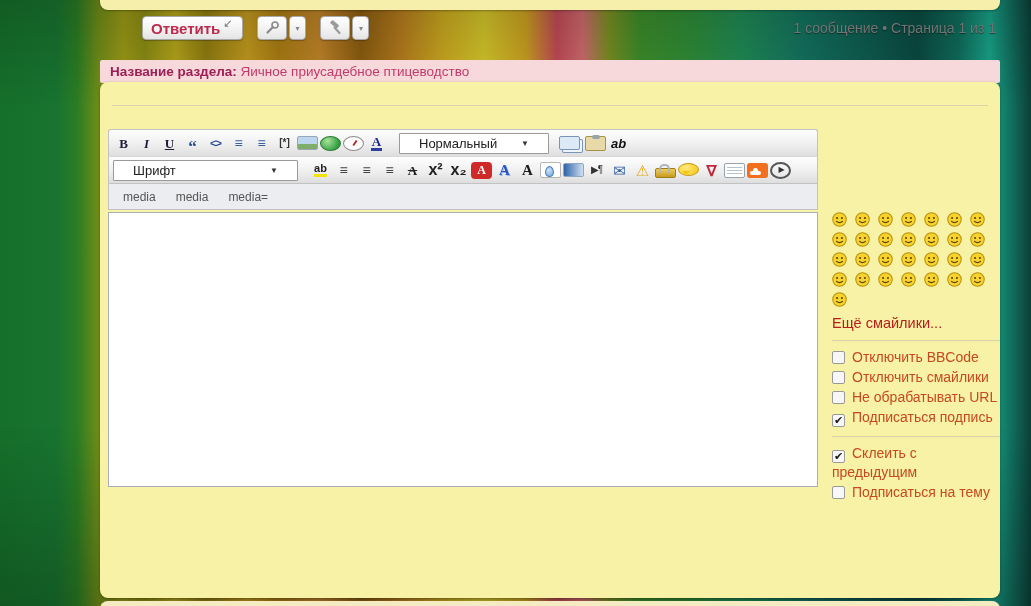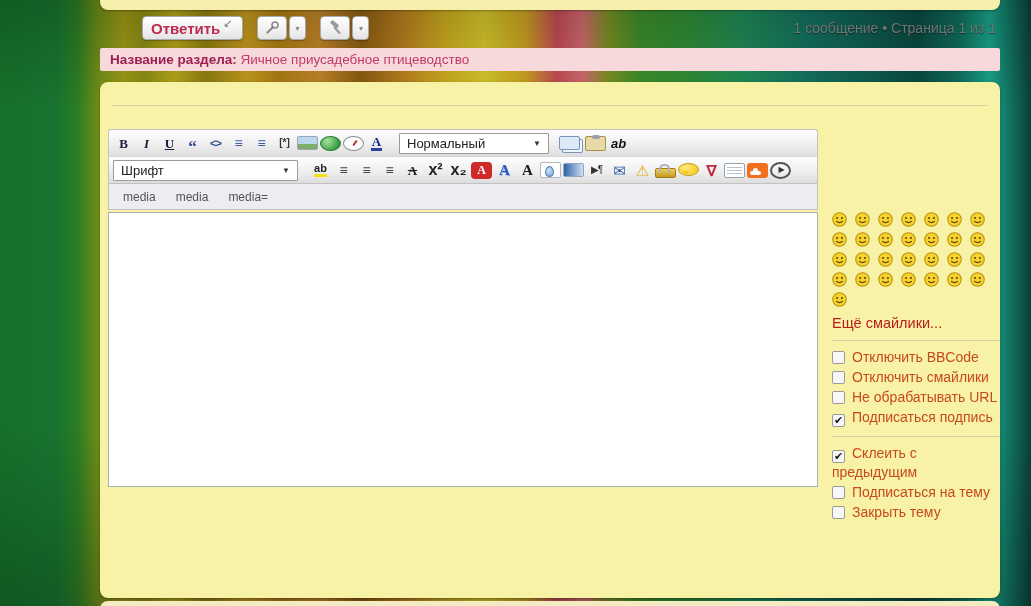--- a/index.html
+++ b/index.html
@@ -37,21 +37,21 @@
   .btn-reply { padding:0 9px 0 8px; font-size:15px; font-weight:bold; color:#bc2a4d;margin-left:40px; }
   .btn-reply .reply-arrow { font-size:11px; font-weight:normal; color:#777;
     margin-left:3px; transform:translateY(-5px); }
   .split { display:inline-flex; margin-left:10px; gap:2px; }
   .btn-ico { width:30px; justify-content:center; }
   .btn-arrow { width:17px; justify-content:center; font-size:8px; color:#888; }
   .page-info { position:absolute; right:2px; top:4px; font-size:14px;
     color:#737373; text-shadow:0 1px 1px rgba(0,0,0,.45); }
 
   
-  .section-bar { position:absolute; top:48px; left:0; right:0; height:23px;
+  .section-bar { position:absolute; top:60px; left:0; right:0; height:23px;
     background:#f7d8db; border-radius:2px; line-height:23px; padding-left:10px;
     font-size:13.5px; }
   .section-bar .lbl { font-weight:bold; color:#9e1f56; }
   .section-bar .val { color:#c23a6b; }
 
   
   .panel { position:absolute; top:82px; left:0; right:0; bottom:8px;
     background:#f8f2a6; border-radius:8px; box-shadow:0 1px 3px rgba(0,0,0,.35); }
   .panel-divider { position:absolute; top:23px; left:12px; right:12px;
     border-top:1px solid #d8d3ac; }
@@ -138,21 +138,21 @@
     height:8px;
     background:repeating-linear-gradient(180deg,#b9c2cc 0 1px,transparent 1px 3px); }
   .shape-cloud { width:17px; height:15px; border-radius:3px; background:#f26f1d; }
   .shape-cloud::after { content:""; position:absolute; left:3px; bottom:3px;
     width:11px; height:4px; background:#fff; border-radius:3px; }
   .shape-cloud::before { content:""; position:absolute; left:6px; bottom:5px;
     width:5px; height:5px; background:#fff; border-radius:50%; }
 
   .sel { display:inline-flex; align-items:center; justify-content:space-between;
     height:21px; background:#fff; border:1px solid #9a9a9a; border-radius:1px;
-    font-size:13px; color:#222; padding:0 7px; cursor:pointer; flex:0 0 auto; }
+    font-size:13px; color:#222; padding:0 19px; cursor:pointer; flex:0 0 auto; }
   .sel .car { font-size:8px; color:#333; margin-left:6px; }
   .sel-style { width:150px; margin-left:10px; margin-right:8px; }
   .sel-font { width:185px; margin-right:10px; }
 
   .msg-box { margin-top:2px; width:710px; height:275px; background:#fff;
     border:1px solid #a9afb6; resize:none; outline:none; font-size:13px;
     font-family:"Liberation Sans",sans-serif; }
 
   
   .right-col { position:absolute; left:732px; top:130px; width:168px; }
@@ -568,19 +568,18 @@
       <div id="opts-group1">
           <div class="opt"><span class="cb"></span><span>Отключить BBCode</span></div>
           <div class="opt"><span class="cb"></span><span>Отключить смайлики</span></div>
           <div class="opt"><span class="cb"></span><span>Не обрабатывать URL</span></div>
           <div class="opt"><span class="cb">✔</span><span>Подписаться подпись</span></div>
         </div>
       <div class="opt-divider"></div>
       <div id="opts-group2">
           <div class="opt"><span class="cb">✔</span><span>Склеить с предыдущим</span></div>
           <div class="opt"><span class="cb"></span><span>Подписаться на тему</span></div>
-          <div class="opt"><span class="cb"></span><span>Закрыть тему</span></div>
         </div>
     </div>
   </div>
 
   <div class="bottom-strip"></div>
 </div>
 
 </body></html>

